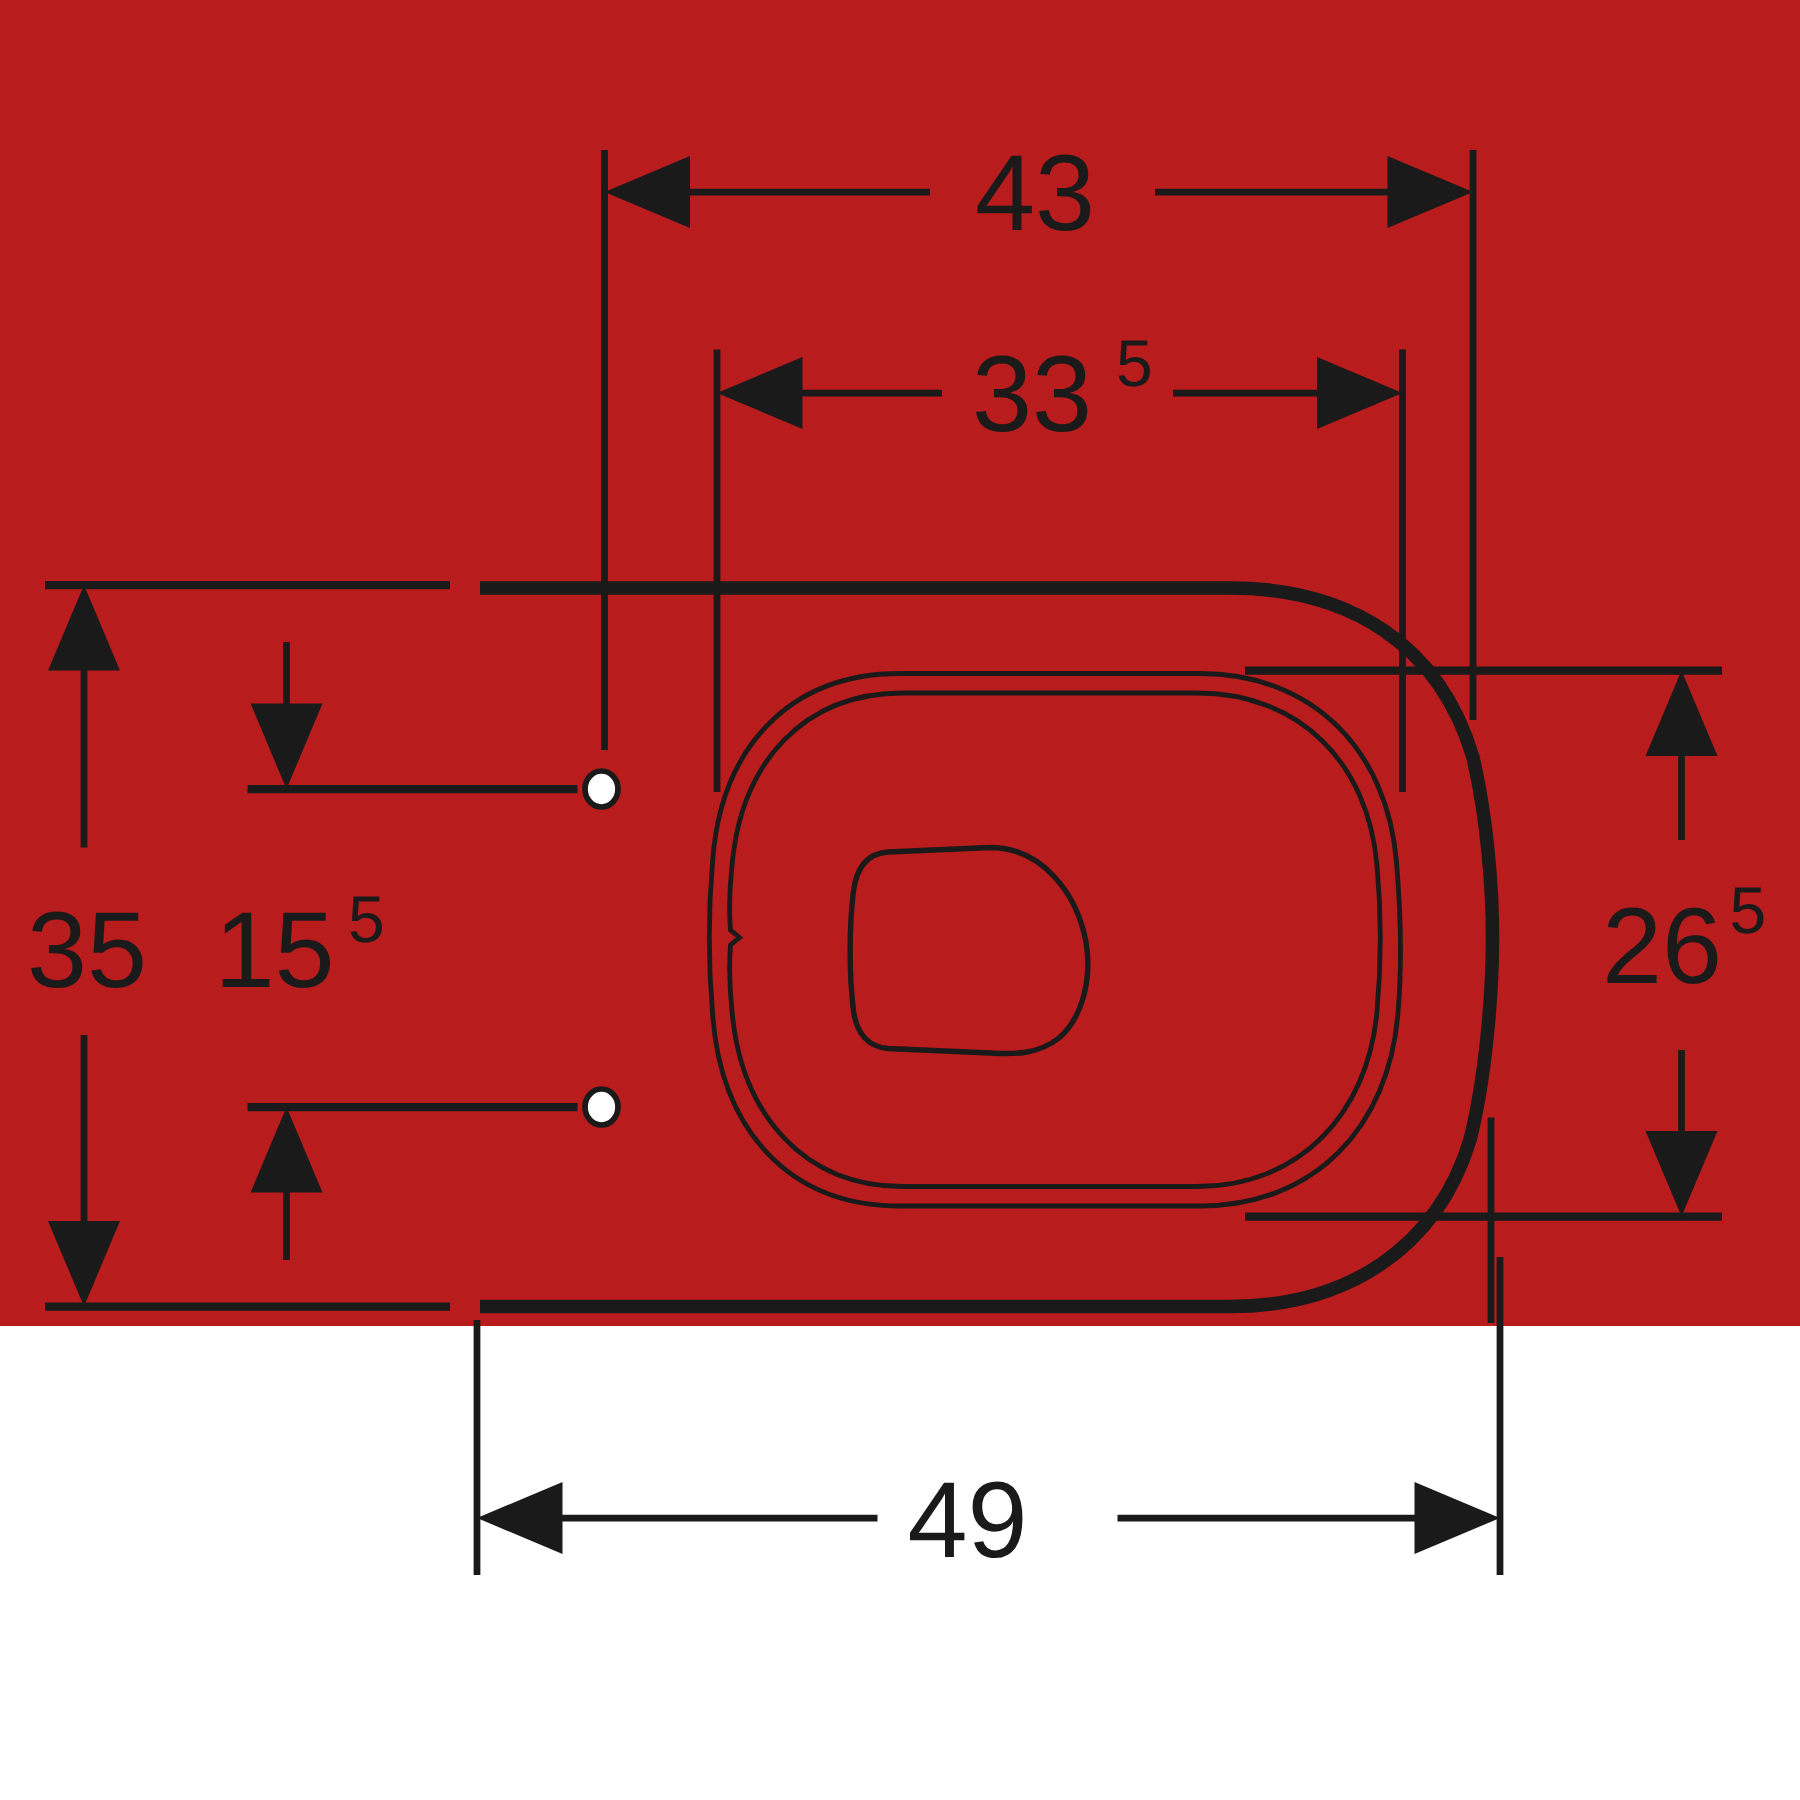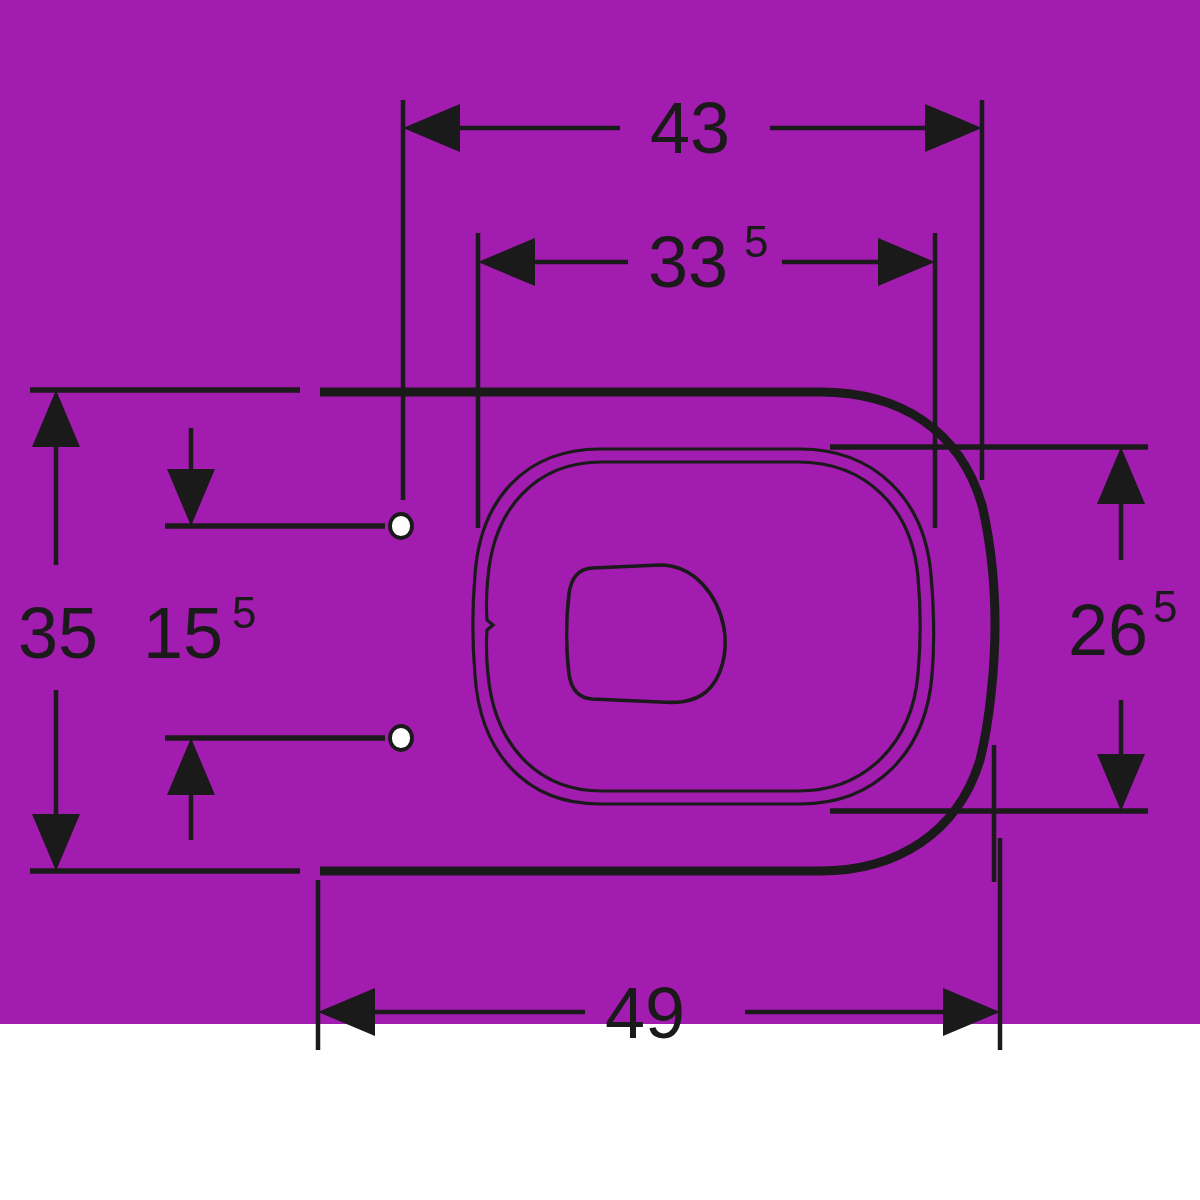--- a/index.html
+++ b/index.html
@@ -9,22 +9,22 @@
   }
   body {
     width: 1200px;
     height: 1200px;
     font-family: "Liberation Sans", sans-serif;
     overflow: hidden;
   }
   #drawing-root {
     position: relative;
     width: 1200px;
-    height: 1024px;
-    background: #a21caf;
+    height: 884px;
+    background: #b91c1c;
   }
   svg#tech-drawing {
     display: block;
     width: 1200px;
     height: 1200px;
   }
   .dim-text {
     font-family: "Liberation Sans", sans-serif;
     font-size: 72px;
     fill: #1a1a1a;

